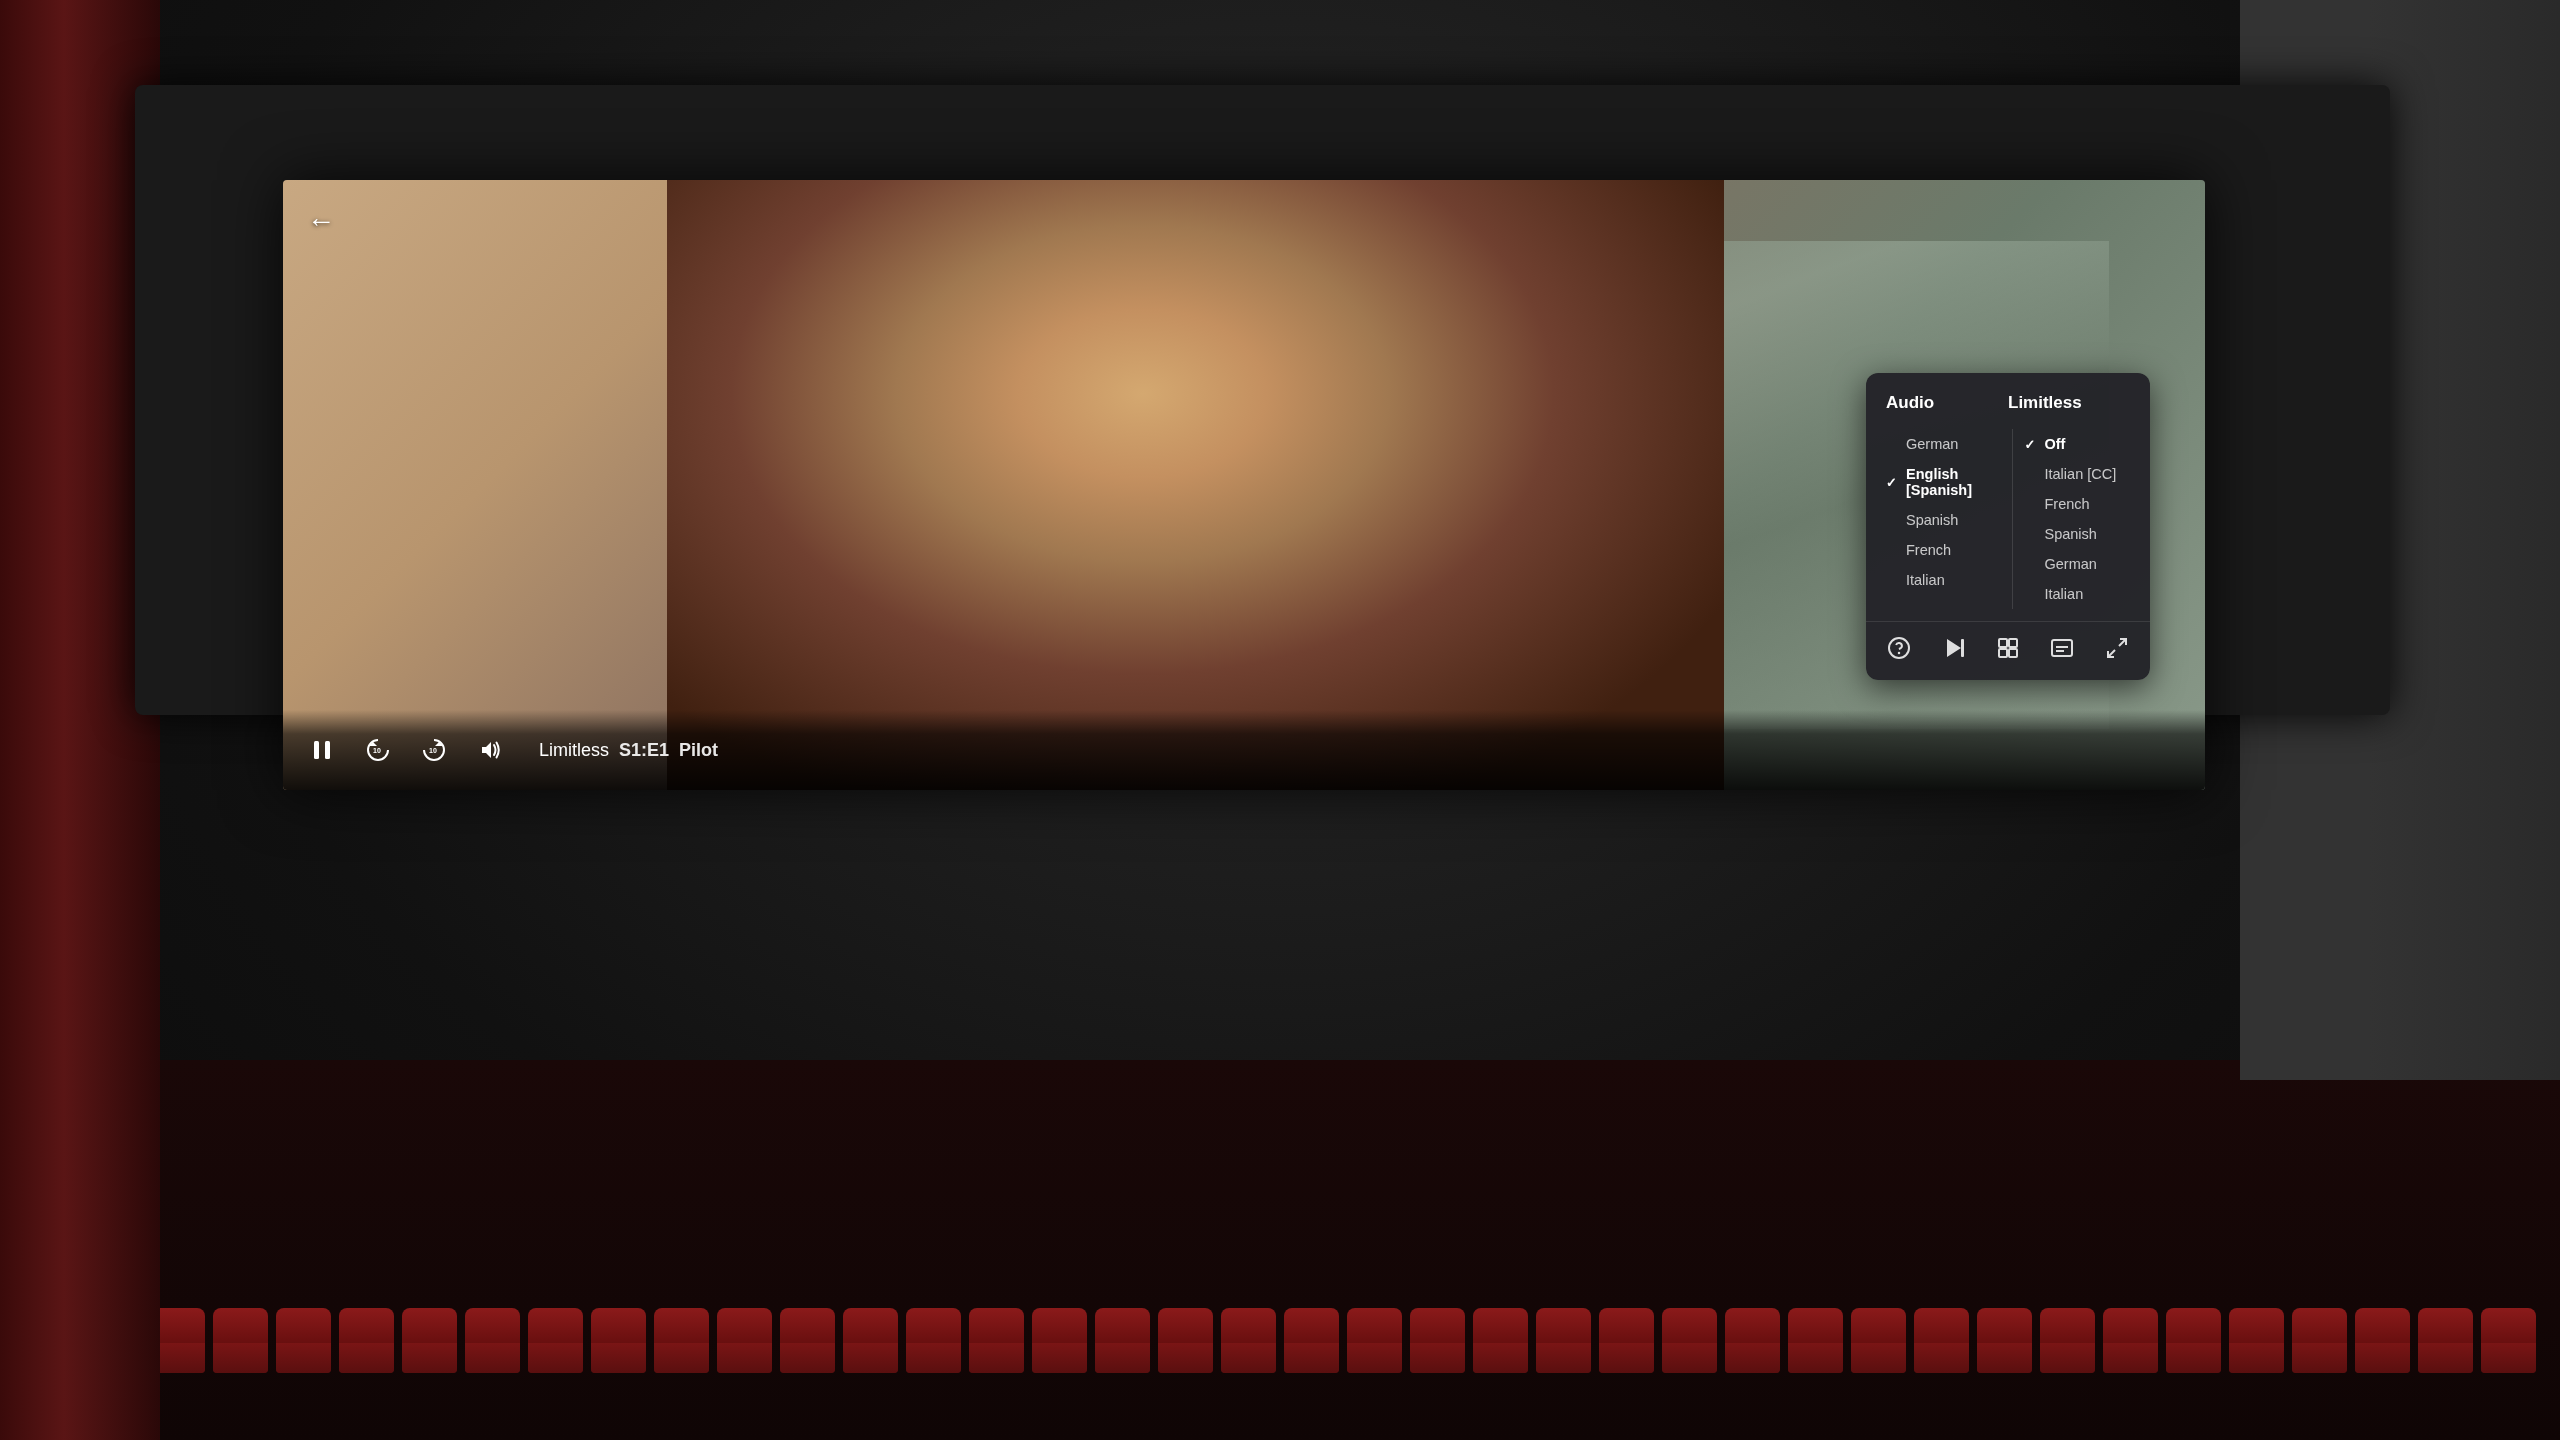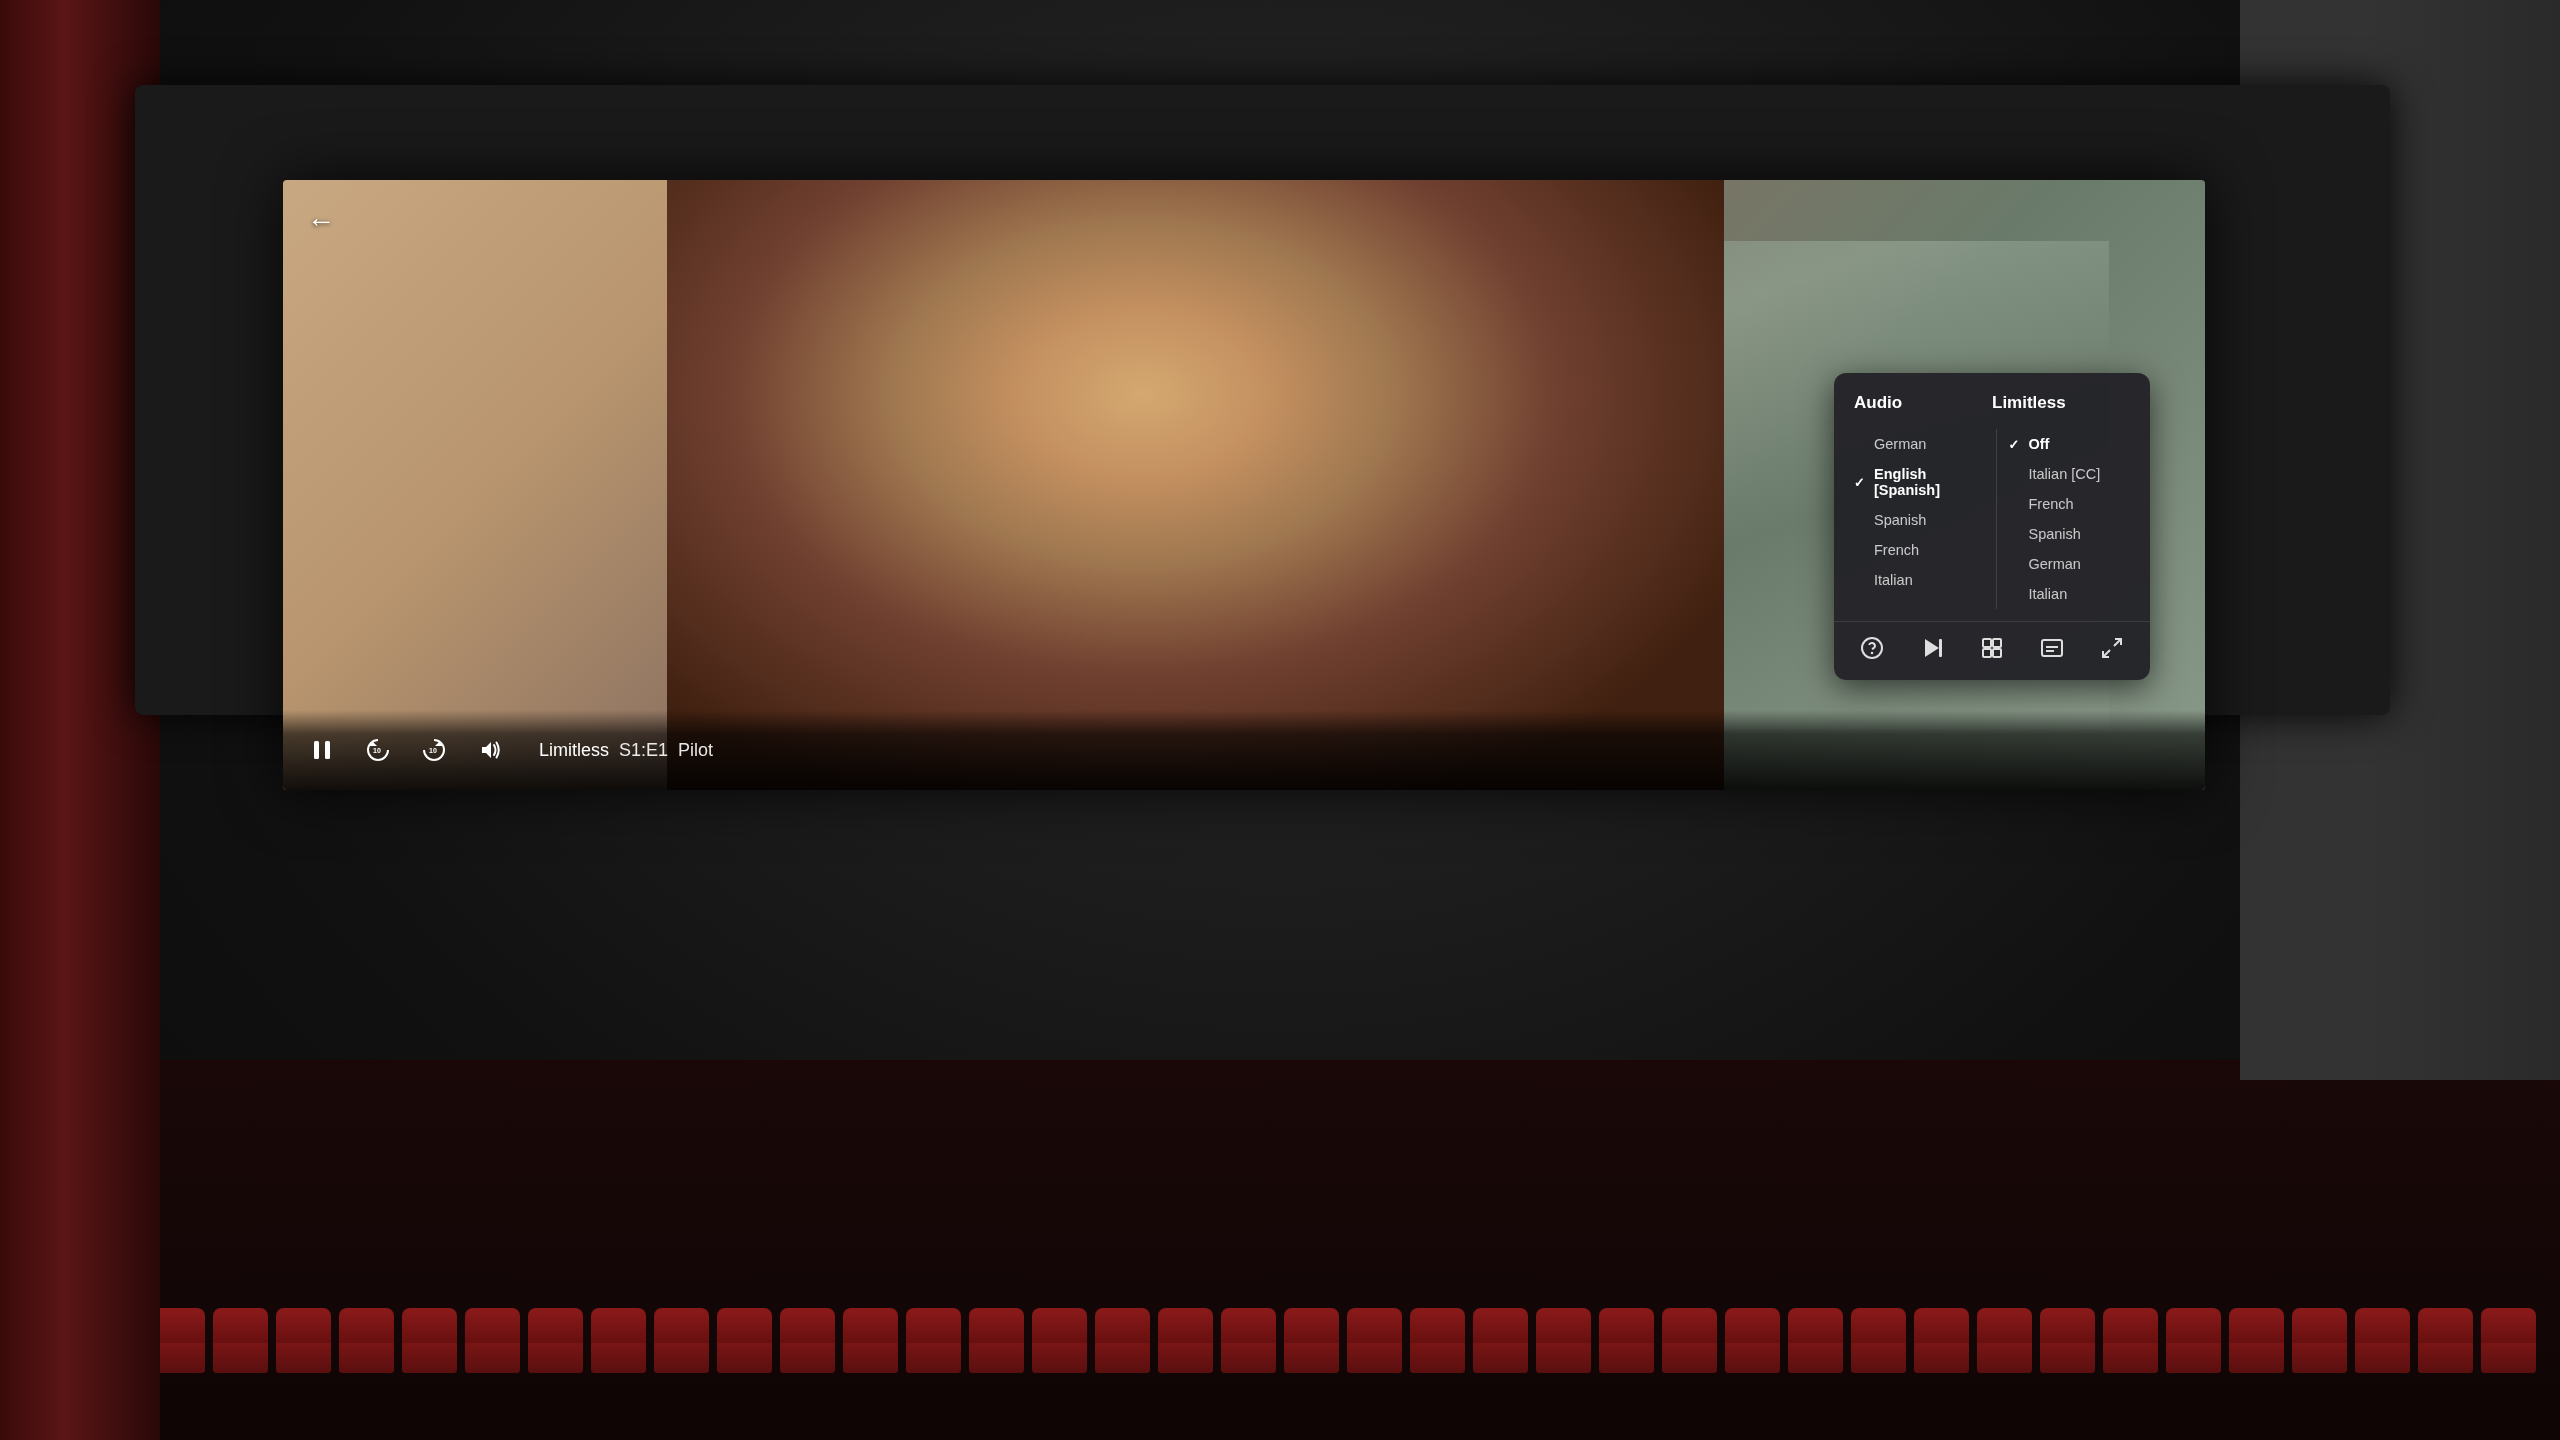--- a/index.html
+++ b/index.html
@@ -198,30 +198,30 @@
       margin-left: 12px;
       white-space: nowrap;
     }
 
     .show-title {
       font-weight: 400;
       color: white;
     }
 
     .show-meta {
-      font-weight: 400;
+      font-weight: 700;
       color: rgba(255,255,255,0.9);
     }
 
     
     .audio-panel {
       position: absolute;
       right: 55px;
       bottom: 110px;
-      width: 316px;
+      width: 284px;
       background: rgba(35, 35, 40, 0.97);
       border-radius: 12px;
       padding: 20px 0 16px 0;
       z-index: 20;
       box-shadow: 0 8px 32px rgba(0,0,0,0.6);
     }
 
     .panel-header {
       display: flex;
       padding: 0 20px;

